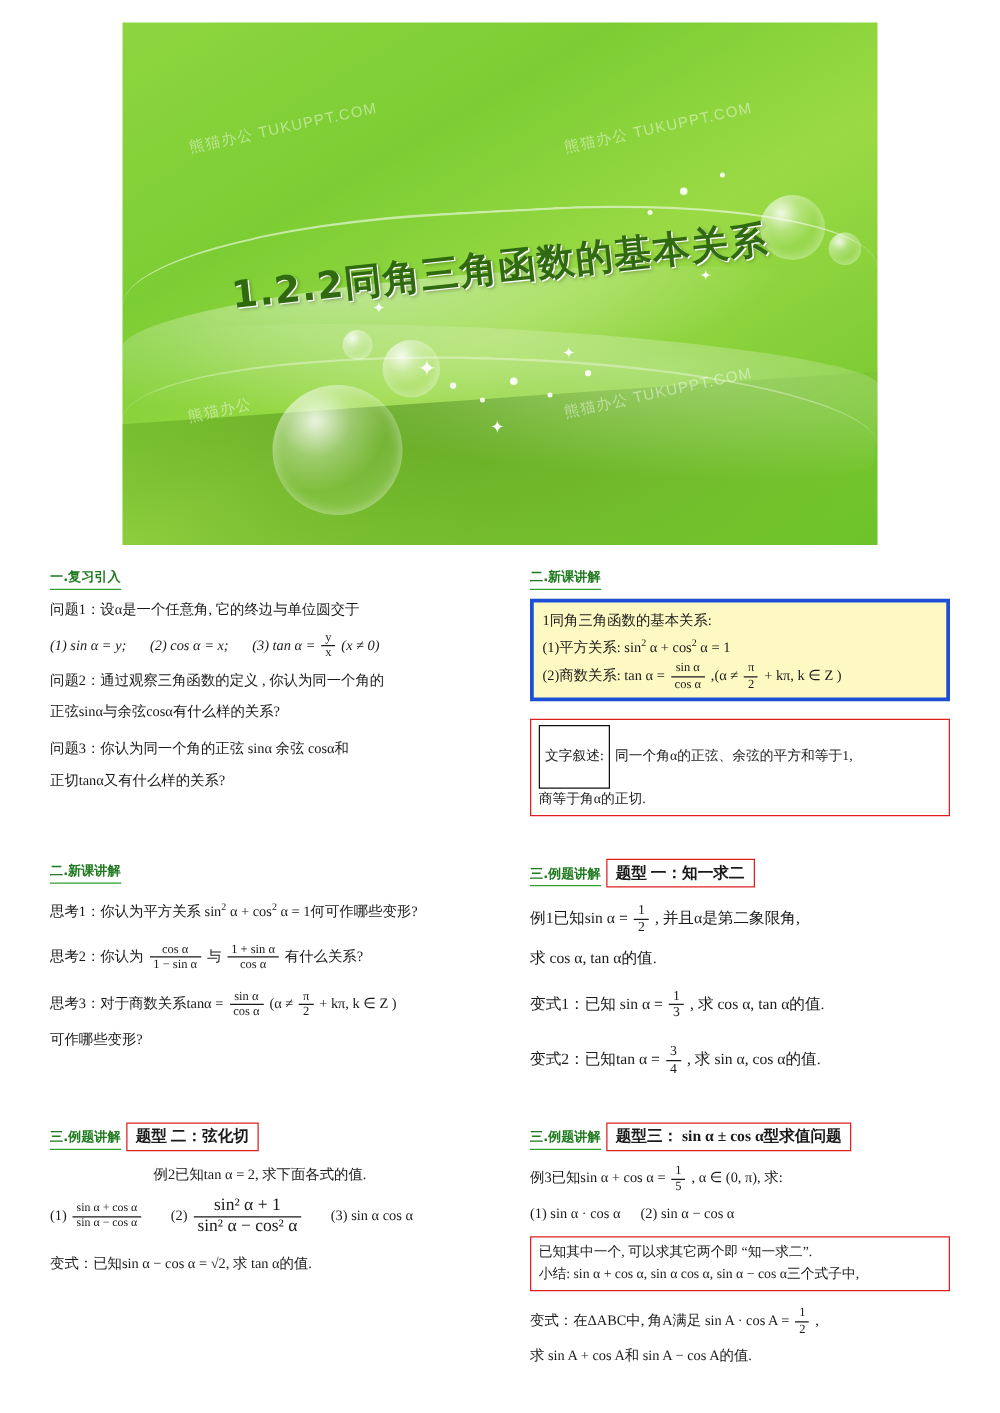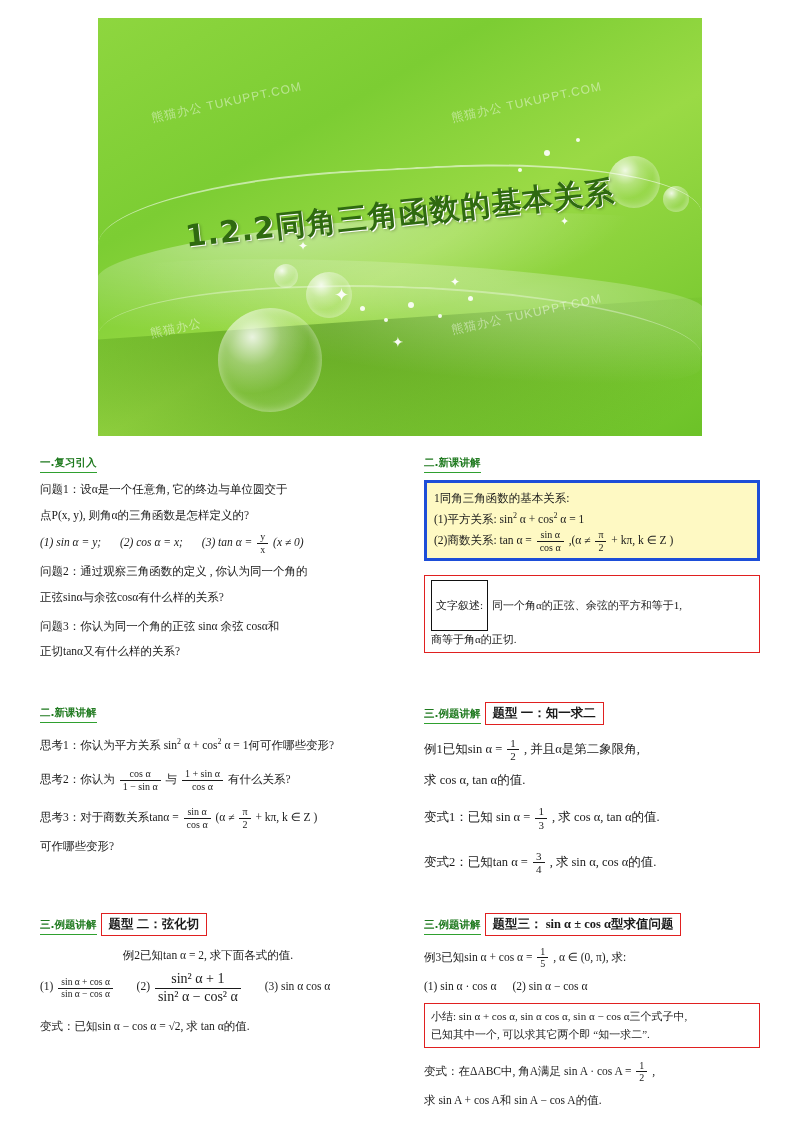--- a/index.html
+++ b/index.html
@@ -100,21 +100,20 @@
   </div>
 
   <div class="notes">
 
     <div class="row">
 
       <div class="col">
         <div class="sec-head">一.复习引入</div>
         <div class="txt">
           <p>问题1：设α是一个任意角, 它的终边与单位圆交于</p>
-          <p>点P(x, y), 则角α的三角函数是怎样定义的?</p>
           <p>
             <span class="it">(1) sin α = y;</span><span class="sp"></span>
             <span class="it">(2) cos α = x;</span><span class="sp"></span>
             <span class="it">(3) tan α =</span>
             <span class="frac">
               <span class="n">y</span>
               <span class="d">x</span>
             </span>
             <span class="it">(x ≠ 0)</span>
           </p>
@@ -260,22 +259,22 @@
             <span class="frac">
               <span class="n">1</span>
               <span class="d">5</span>
             </span>
             <span>, α ∈ (0, π), 求:</span>
           </p>
           <p>
             <span>(1) sin α · cos α</span><span class="sp"></span><span>(2) sin α − cos α</span>
           </p>
           <div class="boxed-red" style="margin-top:8px;">
+            <div>已知其中一个, 可以求其它两个即 “知一求二”.</div>
             <div>小结: sin α + cos α, sin α cos α, sin α − cos α三个式子中,</div>
-            <div>已知其中一个, 可以求其它两个即 “知一求二”.</div>
           </div>
           <p style="margin-top:12px;">
             <span>变式：在ΔABC中, 角A满足 sin A · cos A =</span>
             <span class="frac">
               <span class="n">1</span>
               <span class="d">2</span>
             </span>
             <span>,</span>
           </p>
           <p>求 sin A + cos A和 sin A − cos A的值.</p>

